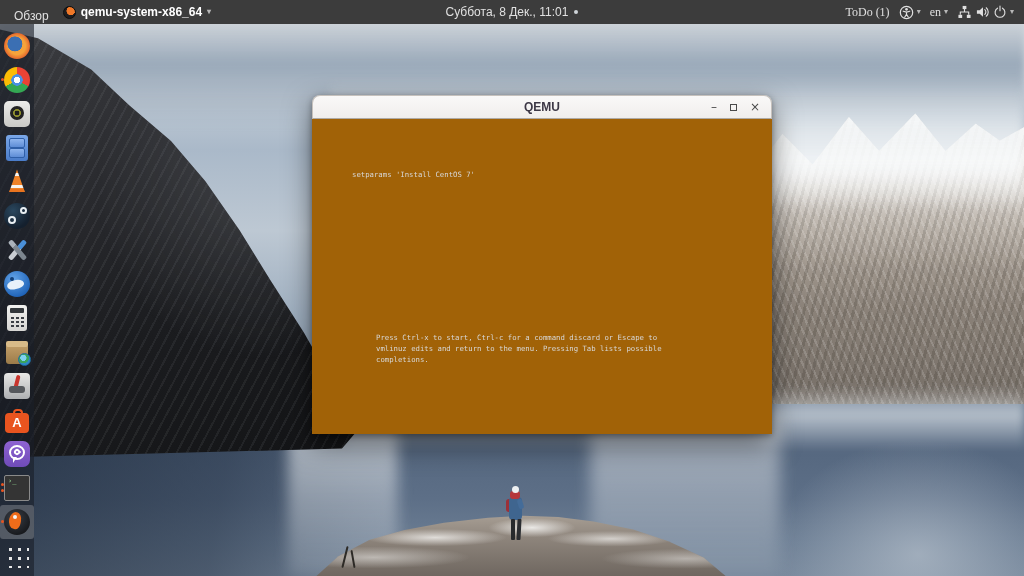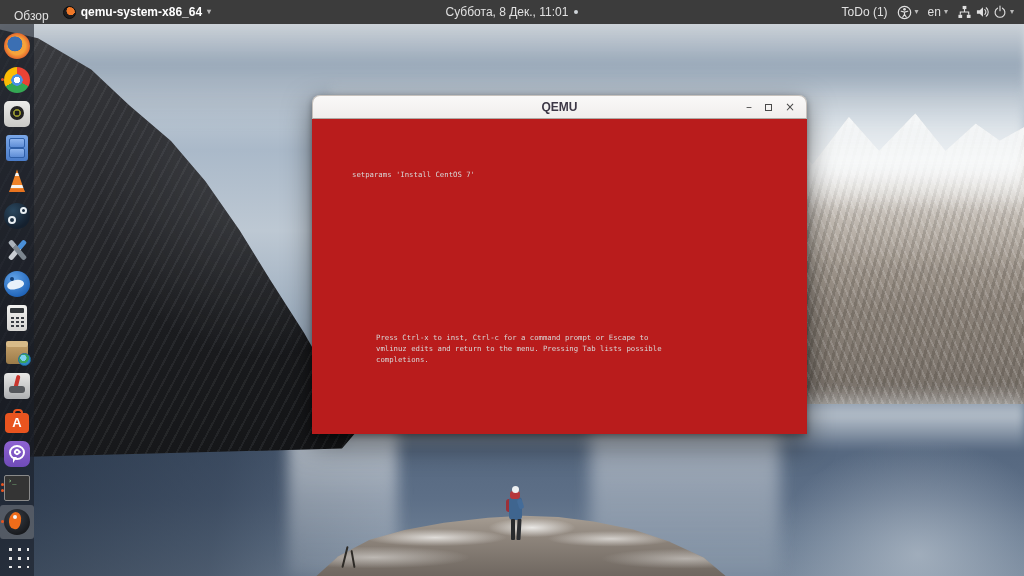--- a/index.html
+++ b/index.html
@@ -103,21 +103,21 @@
   .tb-activities { cursor:default;margin-top:8px; }
   .tb-app { display:flex; align-items:center; gap:5px; color:#fff; font-weight:bold; }
   .qemu-mini { width:13px; height:13px; border-radius:50%;
     background:radial-gradient(circle at 62% 35%,#f07828 0 42%,#1d1d1f 46%);
     border:1px solid #0d0d0d; box-sizing:border-box; }
   .caret { font-size:8px; color:#b8b8b8; line-height:1; }
   .tb-center { position:absolute; left:0; right:0; top:0; height:24px;
     display:flex; align-items:center; justify-content:center; gap:6px; pointer-events:none; }
   .tb-clock { pointer-events:auto; }
   .notif-dot { width:4px; height:4px; border-radius:50%; background:#cfd4d9; }
-  .tb-right { margin-left:auto; display:flex; align-items:center; gap:9px; padding-right:10px; }
+  .tb-right { margin-left:auto; display:flex; align-items:center; gap:9px; padding-right:10px;font-family:Liberation Serif, serif; }
   .tb-icon { display:flex; align-items:center; }
   .tb-icon svg { display:block; }
   .tb-group { display:flex; align-items:center; gap:3px; }
 
   
   .dock { position:absolute; left:0; top:24px; width:34px; height:552px;
     background:rgba(26,30,40,0.62); z-index:30;
     display:flex; flex-direction:column; align-items:center; padding-top:5px; box-sizing:border-box; }
   .dock-item { width:34px; height:34px; position:relative; display:flex; align-items:center; justify-content:center; flex:0 0 auto; }
   .dock-item.focused { background:rgba(255,255,255,0.22); border-radius:3px; }
@@ -186,34 +186,34 @@
   .ic-terminal::before { content:"›_"; position:absolute; left:3px; top:1px; font-family:"DejaVu Sans Mono",monospace; font-size:7px; color:#9be59b; }
   
   .ic-qemu { border-radius:50%; background:radial-gradient(circle at 40% 35%,#3a3f47,#17191d 75%); }
   .ic-qemu::before { content:""; position:absolute; left:5px; top:3px; width:12px; height:17px; background:#ef6c1a; border-radius:60% 60% 45% 65%; transform:rotate(12deg); }
   .ic-qemu::after { content:""; position:absolute; left:9px; top:6px; width:4px; height:4px; background:#f5f5f5; border-radius:50%; }
   
   .ic-apps { background-image:radial-gradient(circle,#e8e8e8 1.6px,rgba(0,0,0,0) 1.9px);
     background-size:9px 9px; background-position:1px 1px; width:24px; height:24px; margin:1px; }
 
   
-  .qemu-window { position:absolute; left:312px; top:95px; width:495px; z-index:20;
+  .qemu-window { position:absolute; left:312px; top:95px; width:460px; z-index:20;
     box-shadow:0 10px 28px rgba(0,0,0,0.5), 0 2px 6px rgba(0,0,0,0.35);
     border-radius:8px 8px 0 0; }
   .titlebar { height:24px; background:linear-gradient(180deg,#fafa f9,#f1efee);
     background:linear-gradient(180deg,#faf9f8,#f0eeec);
     border:1px solid #c6c1bc; border-bottom:1px solid #aeaaa5;
     border-radius:8px 8px 0 0; box-sizing:border-box; position:relative;
     display:flex; align-items:center; }
   .win-title { position:absolute; left:0; right:0; text-align:center; font-size:12px; font-weight:bold; color:#3d3846; }
   .win-controls { margin-left:auto; display:flex; align-items:center; gap:13px; padding-right:11px; z-index:1; }
   .win-btn { color:#4a4a4a; font-size:12px; line-height:1; cursor:default;
     font-family:"DejaVu Sans",sans-serif; }
   .btn-max-box { width:7px; height:7px; border:1.2px solid #4a4a4a; box-sizing:border-box; }
-  .terminal { height:315px; background:#b91c1c; position:relative;
+  .terminal { height:315px; background:#a16207; position:relative;
     font-family:"DejaVu Sans Mono",monospace; font-size:7.3px; line-height:11px;
     color:#d8d8d8; white-space:pre; }
   .t-line1 { position:absolute; left:40px; top:50px; }
   .t-cmds  { position:absolute; left:75px; top:72px; }
   .t-help  { position:absolute; left:64px; top:213px; }
 </style>
 </head>
 <body>
 
 <div class="wallpaper">
@@ -362,17 +362,17 @@
   <div class="titlebar">
     <span class="win-title">QEMU</span>
     <span class="win-controls">
       <span class="win-btn">–</span>
       <span class="win-btn btn-max-box"></span>
       <span class="win-btn">×</span>
     </span>
   </div>
   <div class="terminal">
     <div class="t-line1">setparams 'Install CentOS 7'</div>
-    <div class="t-help"><span>Press Ctrl-x to inst, Ctrl-c for a command prompt or Escape to</span>
+    <div class="t-help"><span>Press Ctrl-x to start, Ctrl-c for a command discard or Escape to</span>
 <span>vmlinuz edits and return to the menu. Pressing Tab lists possible</span>
 <span>completions.</span></div>
   </div>
 </div>
 
 </body></html>

